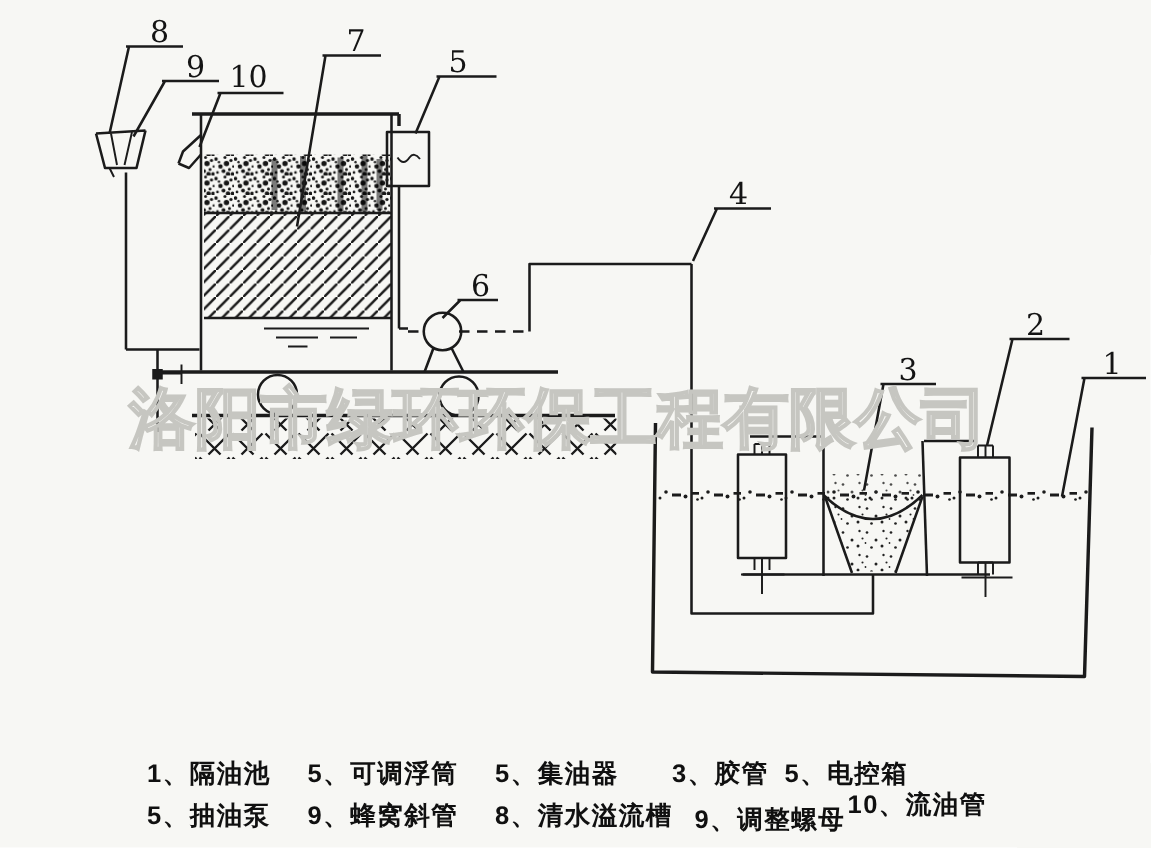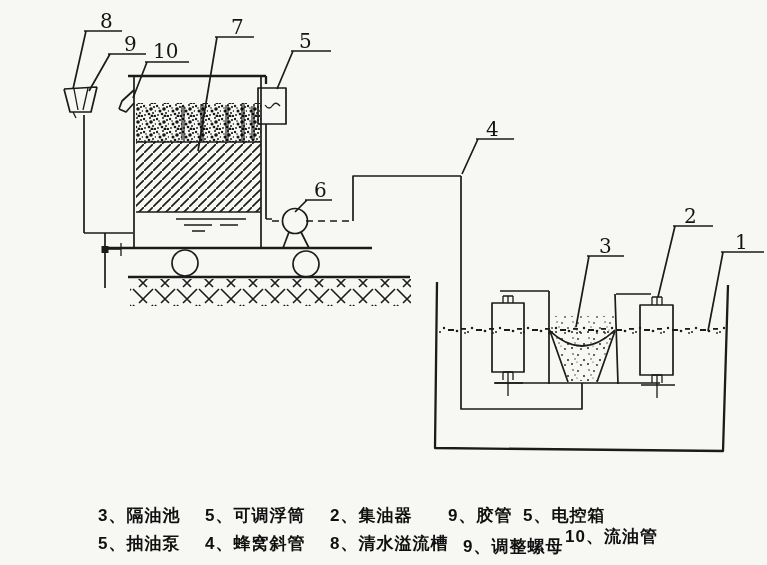--- a/index.html
+++ b/index.html
@@ -204,27 +204,28 @@
   <g>
     <text class="callout-num" x="684" y="223">2</text>
     <path class="ink" d="M673,226 H713 M675,226 L658,297"></path>
   </g>
   <g>
     <text class="callout-num" x="735" y="249">1</text>
     <path class="ink" d="M721,252 H764 M723,252 L708,331"></path>
   </g>
 </svg>
 
+<div id="watermark">洛阳市绿环环保工程有限公司</div>
 
 <div>
-  <span class="legend-item" style="left:98px;top:504px">3、隔油池</span>
+  <span class="legend-item" style="left:98px;top:504px">1、隔油池</span>
   <span class="legend-item" style="left:205px;top:504px">5、可调浮筒</span>
-  <span class="legend-item" style="left:330px;top:504px">2、集油器</span>
-  <span class="legend-item" style="left:448px;top:504px">9、胶管</span>
+  <span class="legend-item" style="left:330px;top:504px">5、集油器</span>
+  <span class="legend-item" style="left:448px;top:504px">3、胶管</span>
   <span class="legend-item" style="left:523px;top:504px">5、电控箱</span>
   <span class="legend-item" style="left:98px;top:532px">5、抽油泵</span>
-  <span class="legend-item" style="left:205px;top:532px">4、蜂窝斜管</span>
+  <span class="legend-item" style="left:205px;top:532px">9、蜂窝斜管</span>
   <span class="legend-item" style="left:330px;top:532px">8、清水溢流槽</span>
   <span class="legend-item" style="left:463px;top:535px">9、调整螺母</span>
   <span class="legend-item" style="left:565px;top:525px">10、流油管</span>
 </div>
 
 </div>
 
 </body></html>

